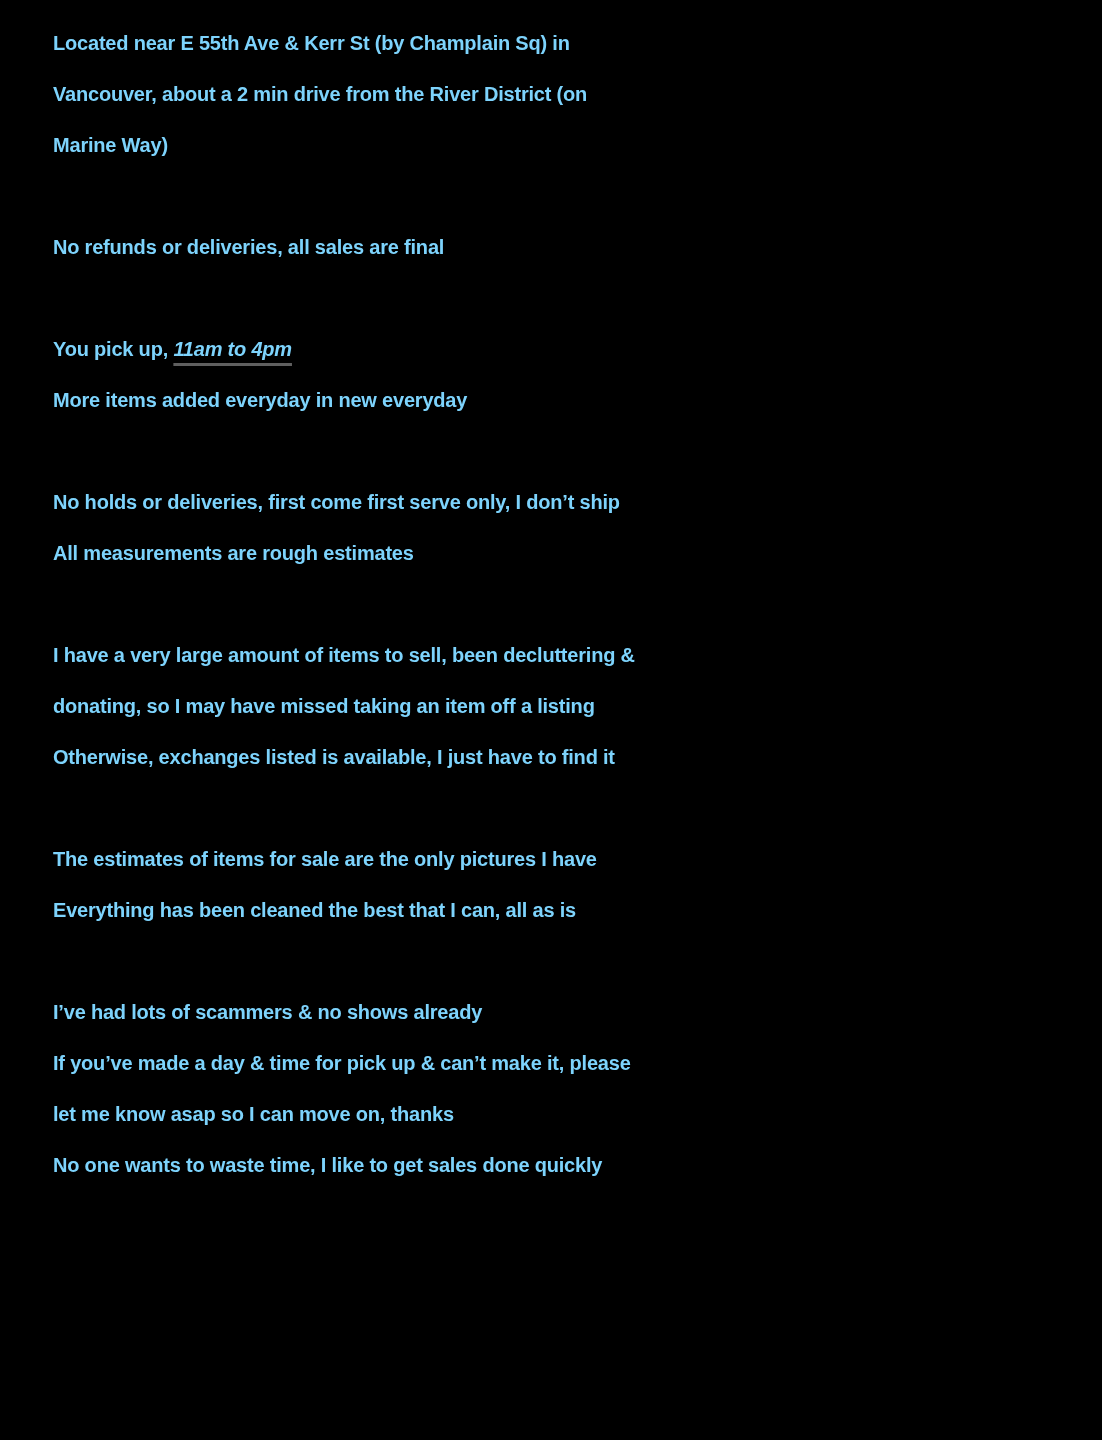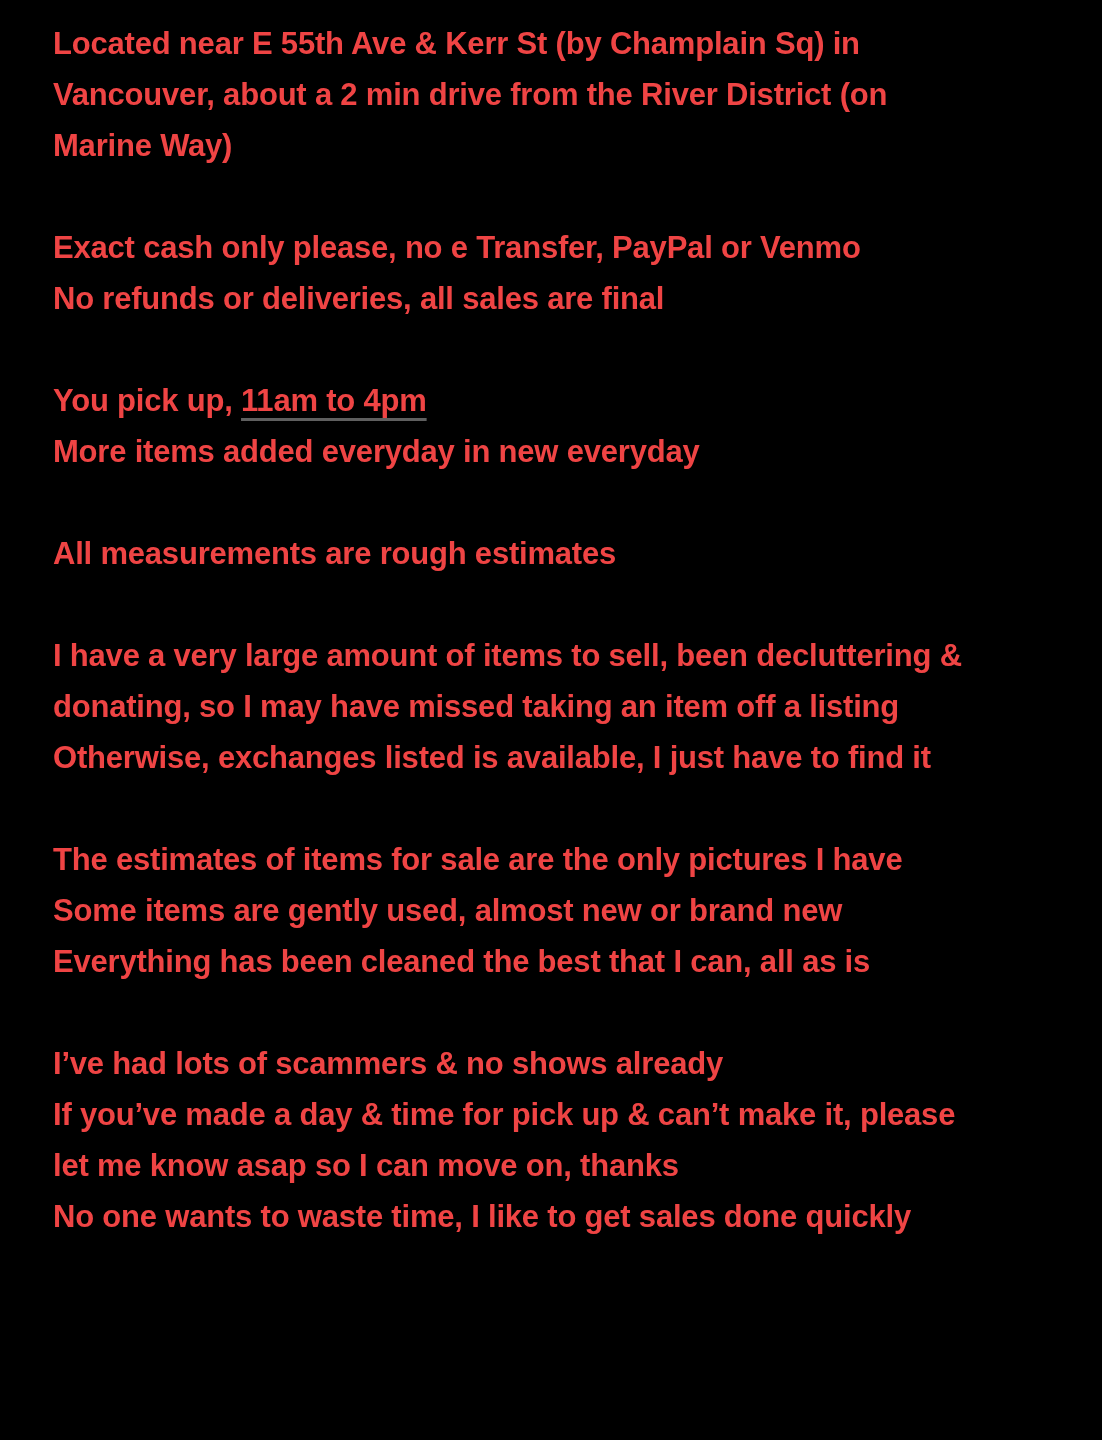--- a/index.html
+++ b/index.html
@@ -18,62 +18,62 @@
   }
   .paragraph {
     margin: 0 0 51px 0;
   }
   .paragraph:last-child {
     margin-bottom: 6px;
   }
   .line {
     font-family: "Liberation Sans", sans-serif;
     font-weight: 600;
-    font-size: 31px;
+    font-size: 20px;
     line-height: 51px;
-    color: #ef4444;
+    color: #7dd3fc;
     letter-spacing: -0.2px;
     white-space: nowrap;
   }
   .underlined {
     text-decoration: underline;
     text-decoration-color: #5f5f5f;
     text-decoration-thickness: 3px;
     text-underline-offset: 7px;
+    font-style: italic;
   }
 </style>
 </head>
 <body>
 
 <div class="screen">
   <main>
       <div class="paragraph">
         <div class="line"><span>Located near E 55th Ave &amp; Kerr St (by Champlain Sq) in</span></div>
         <div class="line"><span>Vancouver, about a 2 min drive from the River District (on</span></div>
         <div class="line"><span>Marine Way)</span></div>
       </div>
       <div class="paragraph">
-        <div class="line"><span>Exact cash only please, no e Transfer, PayPal or Venmo</span></div>
         <div class="line"><span>No refunds or deliveries, all sales are final</span></div>
       </div>
       <div class="paragraph">
         <div class="line"><span>You pick up, </span><span class="underlined">11am to 4pm</span></div>
         <div class="line"><span>More items added everyday in new everyday</span></div>
       </div>
       <div class="paragraph">
+        <div class="line"><span>No holds or deliveries, first come first serve only, I don’t ship</span></div>
         <div class="line"><span>All measurements are rough estimates</span></div>
       </div>
       <div class="paragraph">
         <div class="line"><span>I have a very large amount of items to sell, been decluttering &amp;</span></div>
         <div class="line"><span>donating, so I may have missed taking an item off a listing</span></div>
         <div class="line"><span>Otherwise, exchanges listed is available, I just have to find it</span></div>
       </div>
       <div class="paragraph">
         <div class="line"><span>The estimates of items for sale are the only pictures I have</span></div>
-        <div class="line"><span>Some items are gently used, almost new or brand new</span></div>
         <div class="line"><span>Everything has been cleaned the best that I can, all as is</span></div>
       </div>
       <div class="paragraph">
         <div class="line"><span>I’ve had lots of scammers &amp; no shows already</span></div>
         <div class="line"><span>If you’ve made a day &amp; time for pick up &amp; can’t make it, please</span></div>
         <div class="line"><span>let me know asap so I can move on, thanks</span></div>
         <div class="line"><span>No one wants to waste time, I like to get sales done quickly</span></div>
       </div>
     </main>
 </div>

